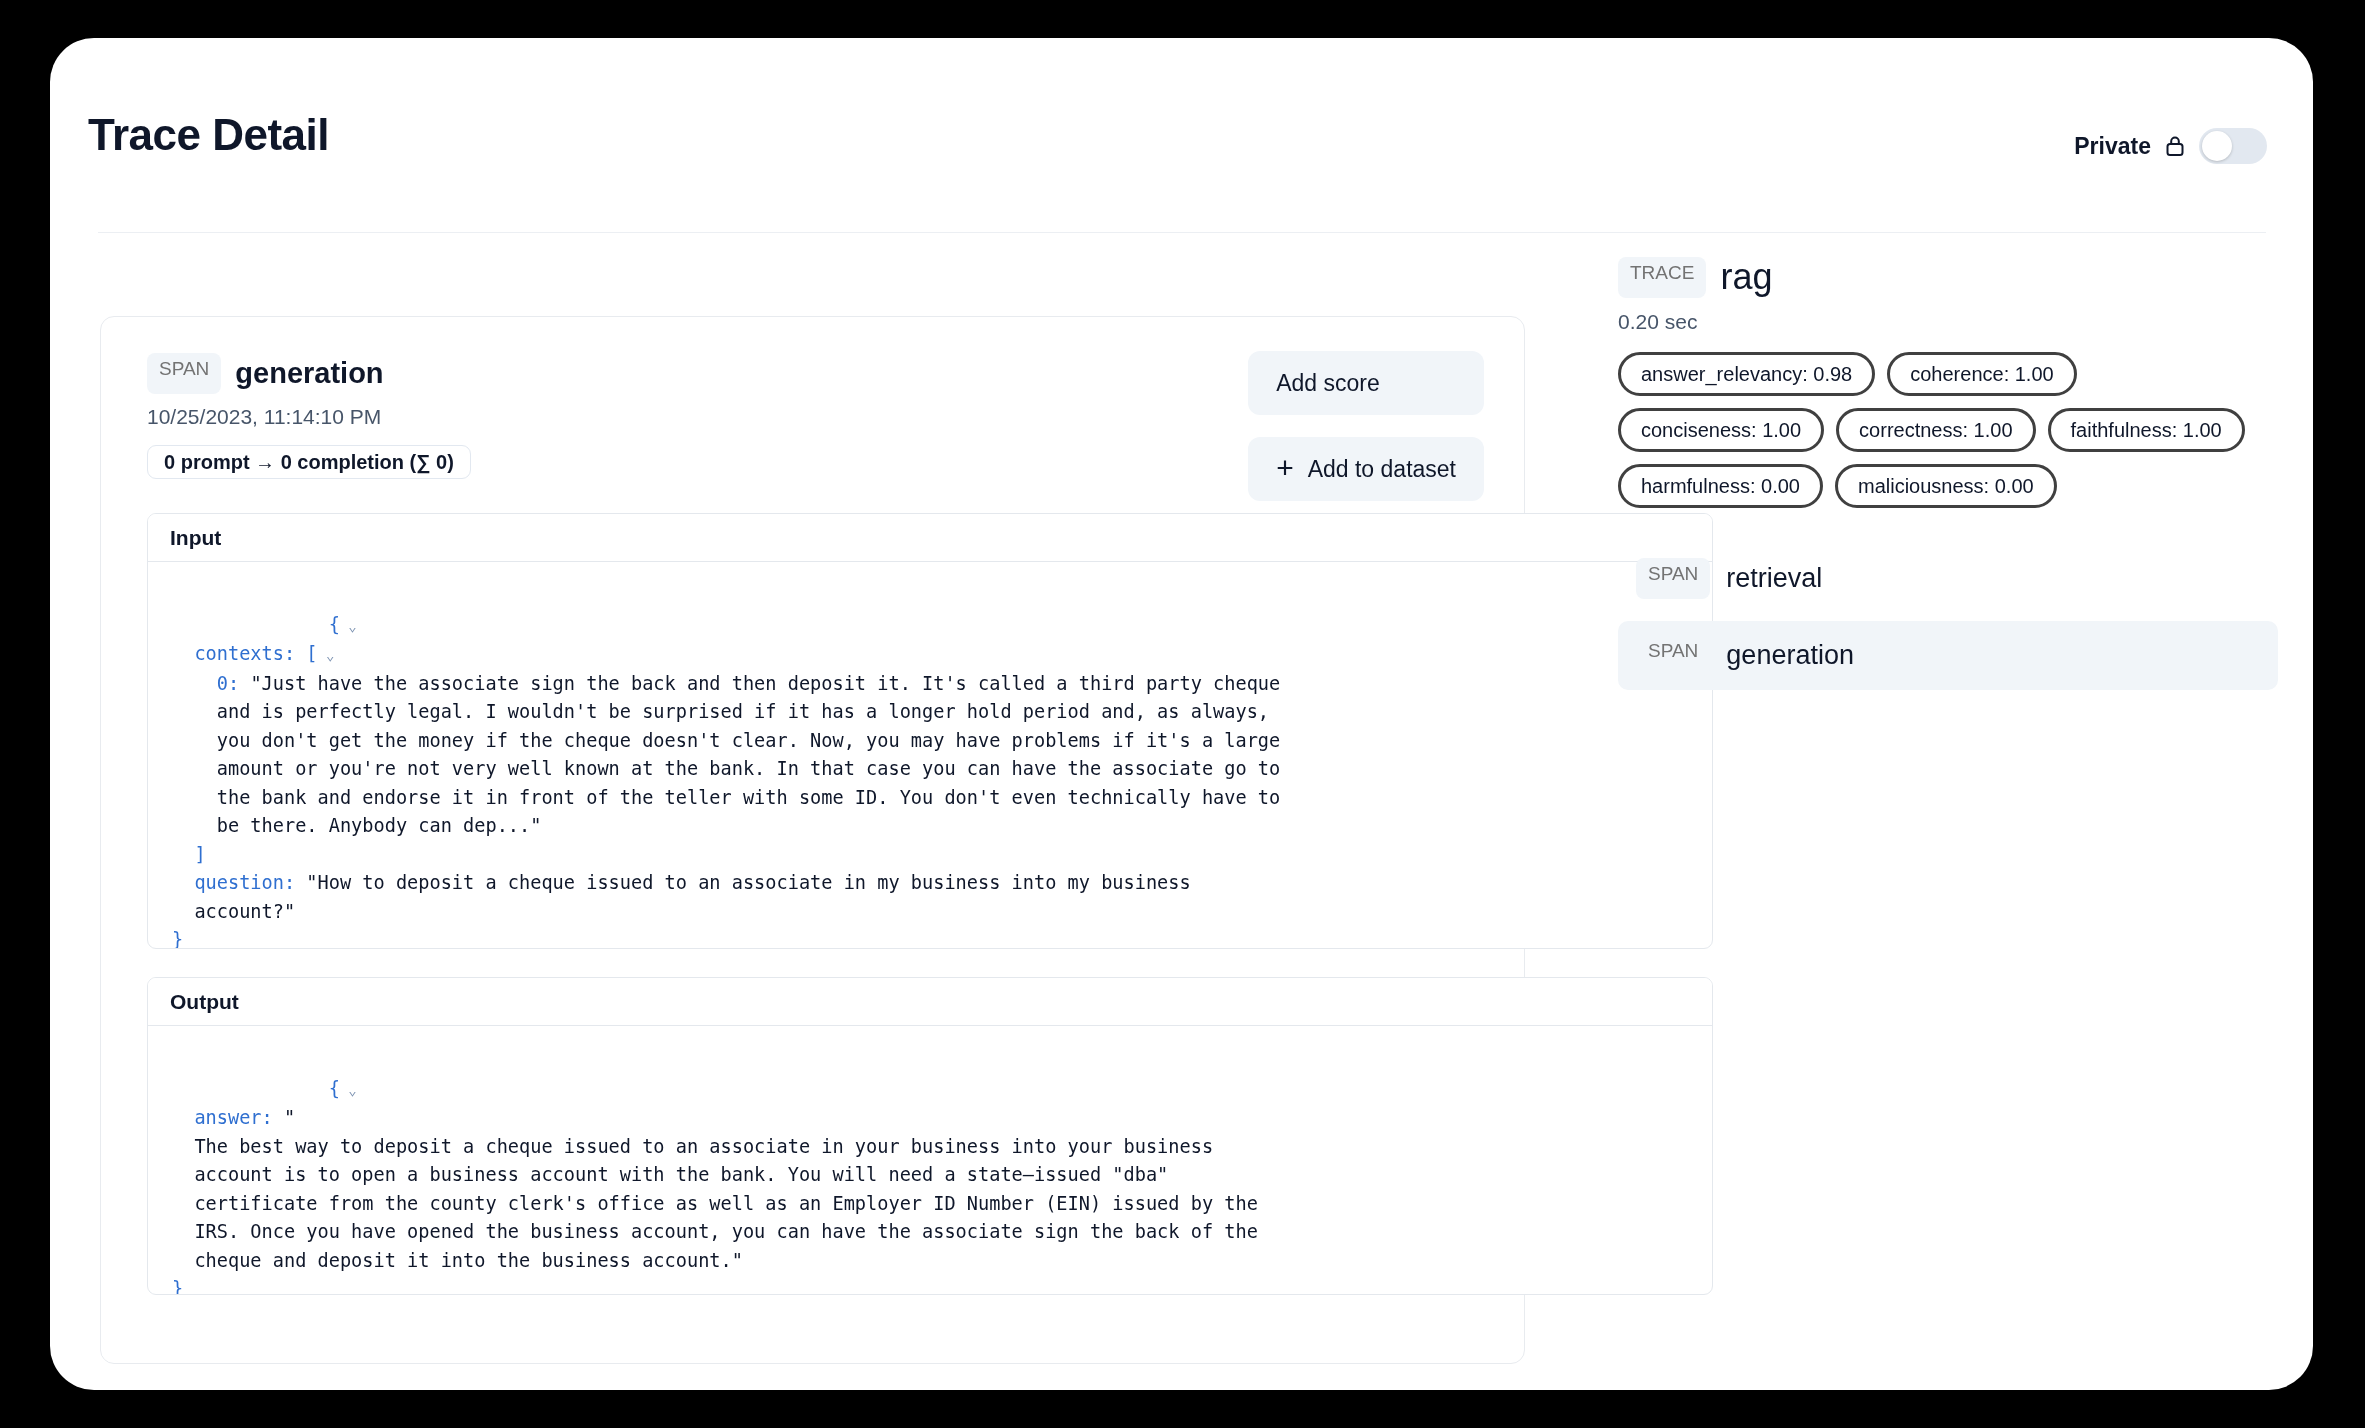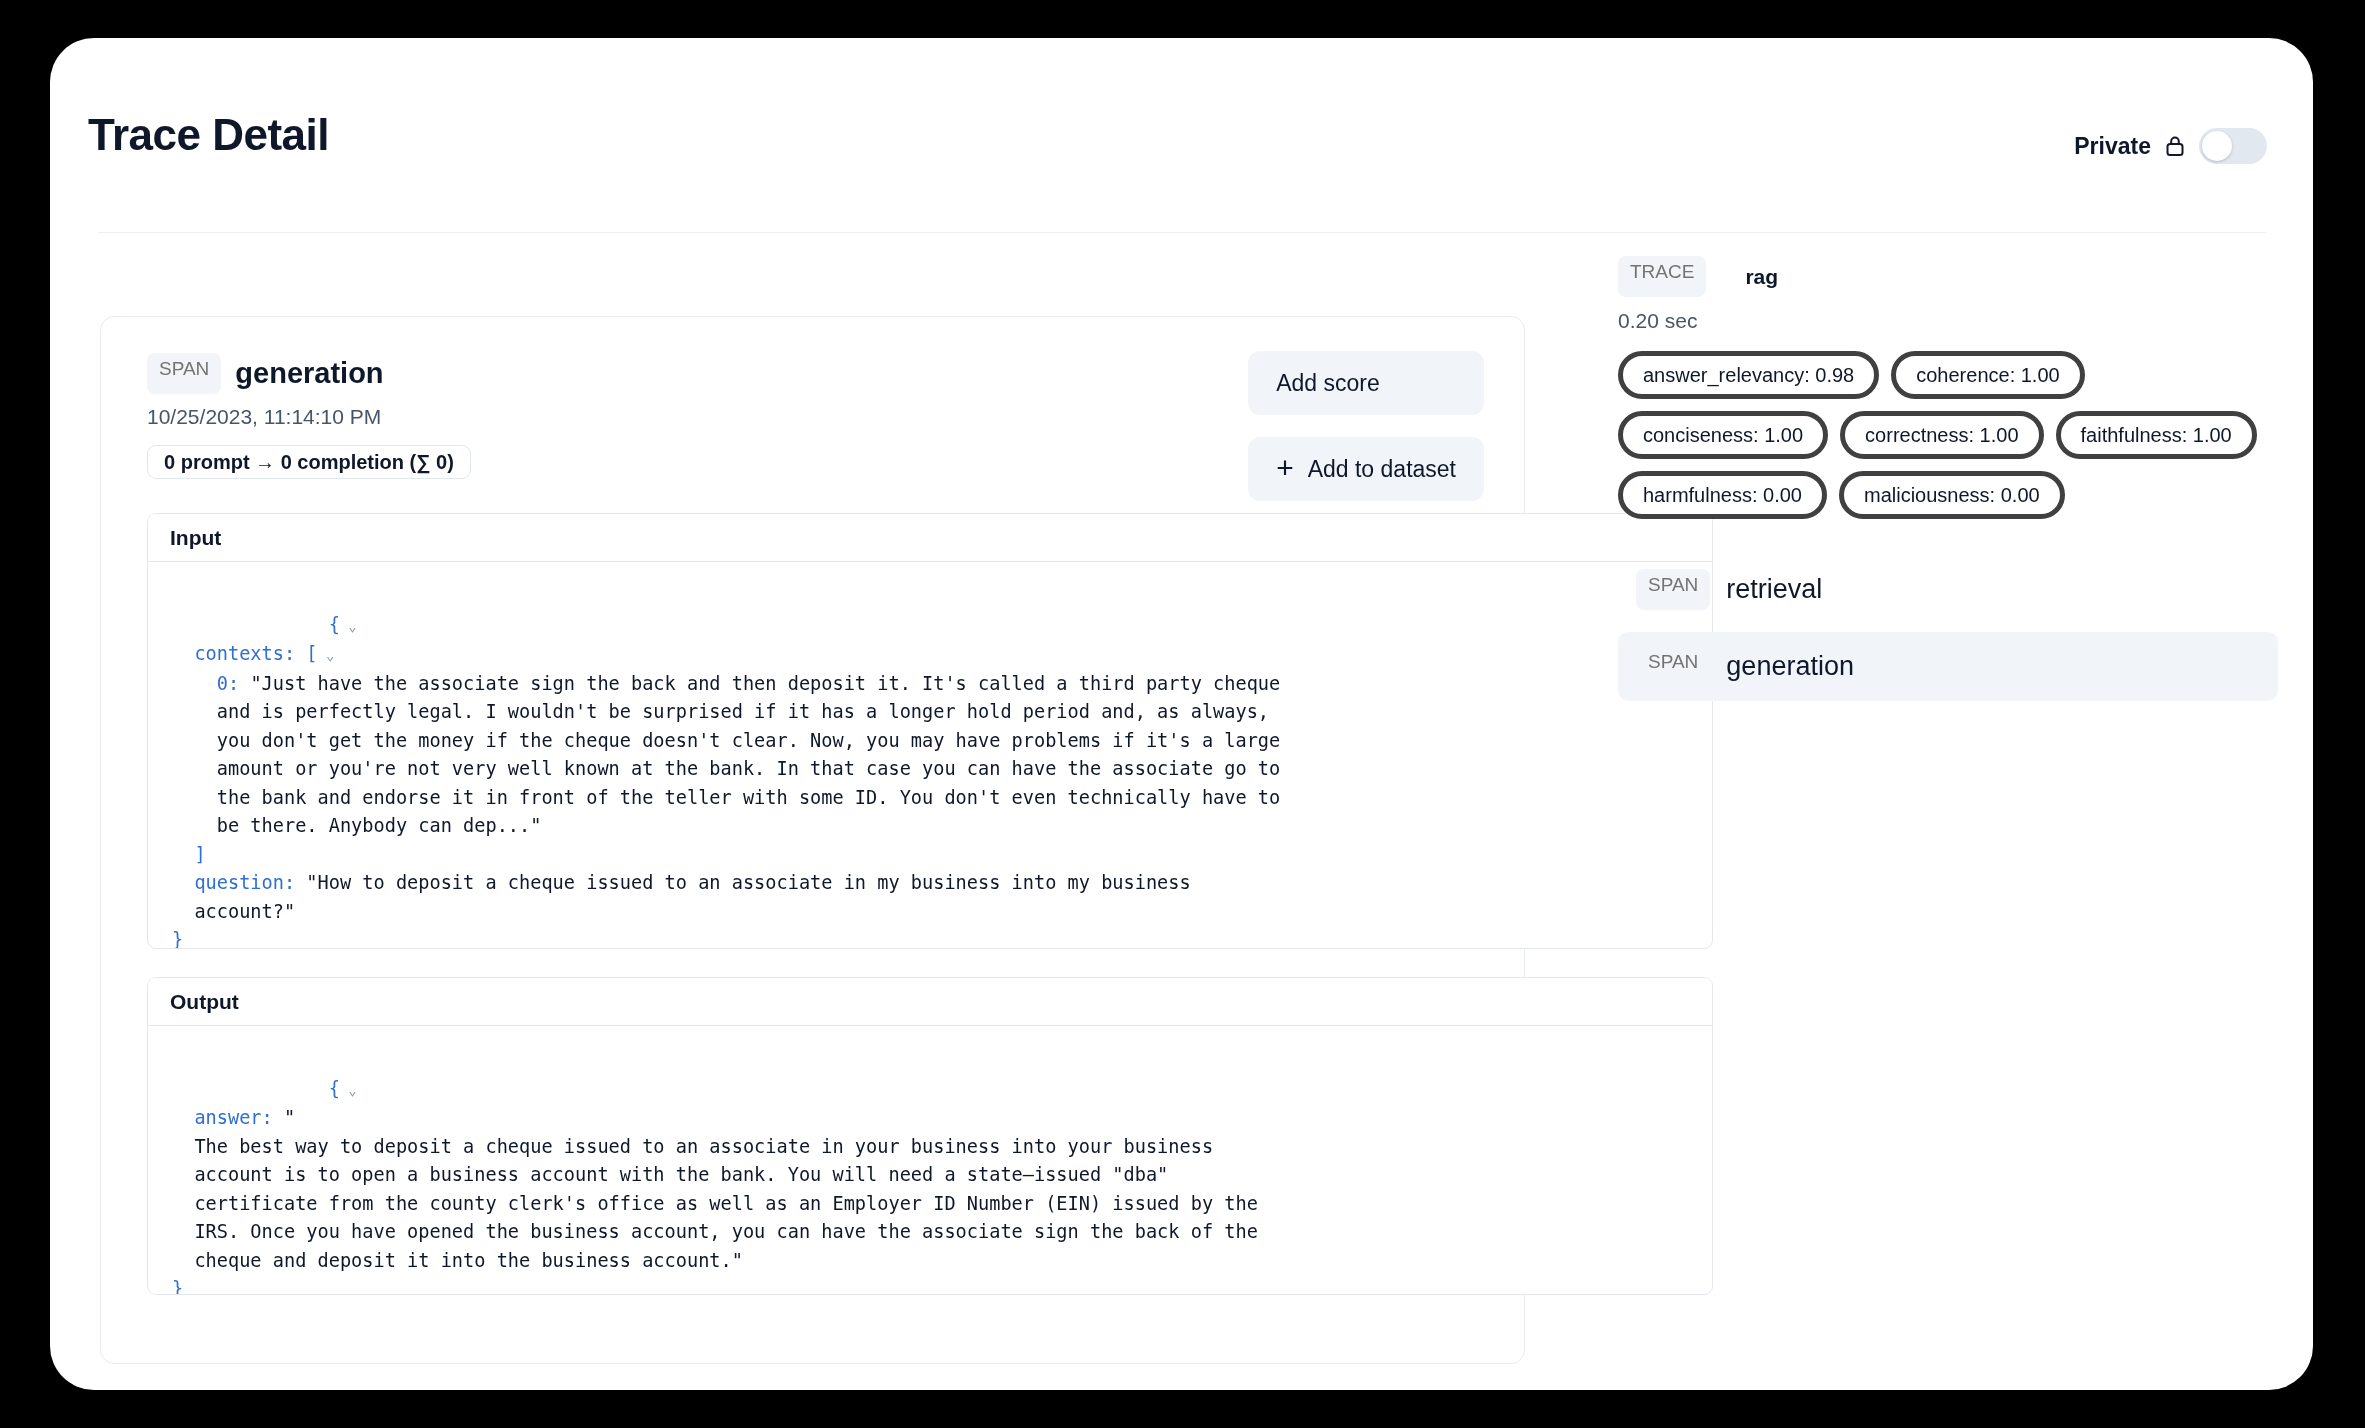--- a/index.html
+++ b/index.html
@@ -215,39 +215,38 @@
     left: 1568px; top: 0px;
     width: 660px;
   }
   .trace-head {
     display: flex;
     align-items: center;
     gap: 14px;
     margin-top: 0;
   }
   .trace-name {
-    font-size: 21px;
-    font-weight: bold;
-    color: #0f172a;
-    margin-left: 25px;
+    font-size: 36px;
+    font-weight: normal;
+    color: #0f172a;
   }
   .duration {
     margin-top: 12px;
     font-size: 21px;
     color: #475569;
   }
   .score-row {
     display: flex;
     flex-wrap: wrap;
     gap: 12px;
     margin-top: 18px;
     width: 660px;
   }
   .score-pill {
-    border: 5px solid #404040;
+    border: 3px solid #404040;
     border-radius: 999px;
     font-size: 20px;
     color: #0f172a;
     padding: 9px 20px;
     background: #ffffff;
     line-height: 1;
     white-space: nowrap;
   }
   .obs-list { margin-top: 36px; }
   .obs-item {

